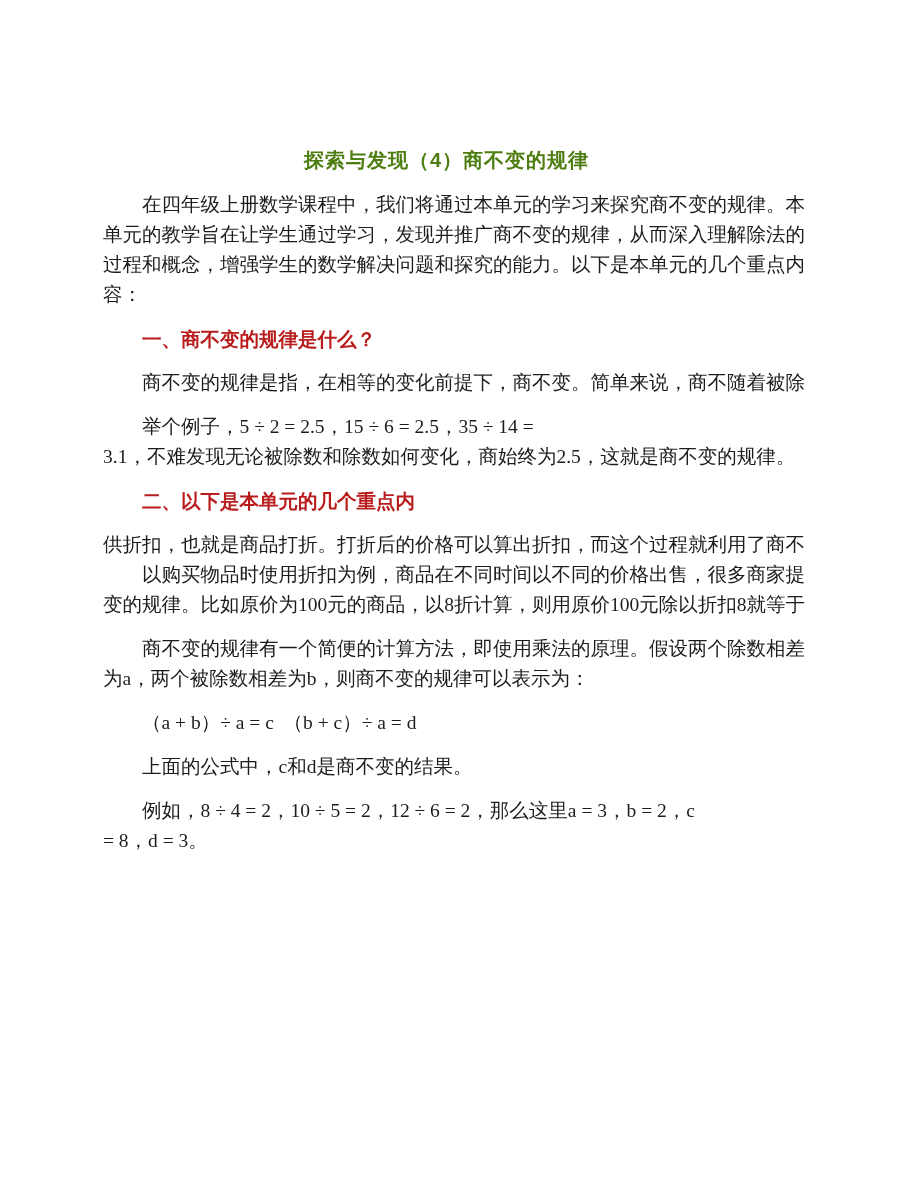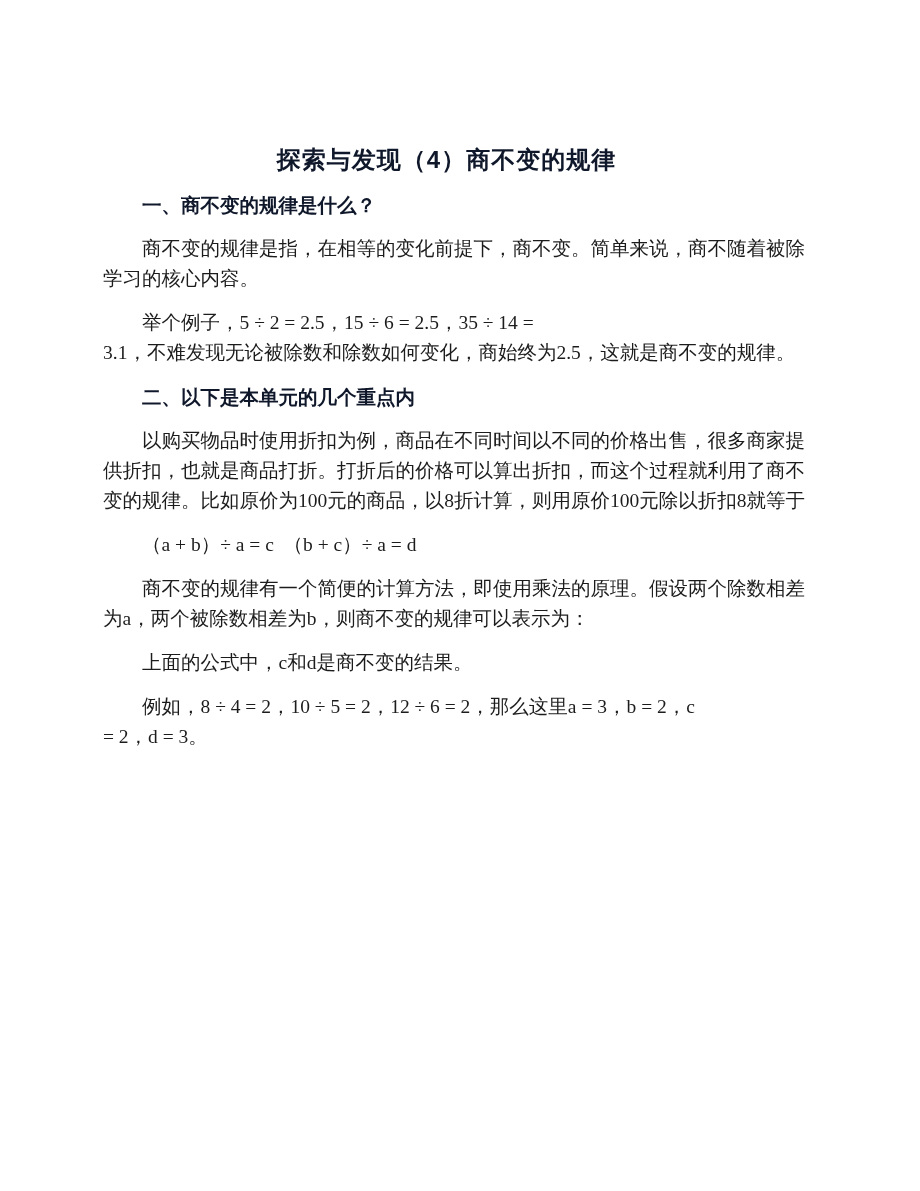--- a/index.html
+++ b/index.html
@@ -15,88 +15,93 @@
     background: #ffffff;
     color: #1c1c1c;
     padding: 145px 130px 0 103px;
     overflow: hidden;
     font-family: "Liberation Serif", "DejaVu Serif", serif;
   }
   .title {
     margin: 0 0 15px 0;
     font-family: "Liberation Sans", "DejaVu Sans", sans-serif;
     font-weight: bold;
-    font-size: 24px;
+    font-size: 20px;
     line-height: 30px;
     text-align: center;
-    color: #0f172a;
+    color: #4d7c0f;
     letter-spacing: 1px;
   }
   .block {
     margin: 0 0 14px 0;
   }
   .line {
     font-size: 19.5px;
     line-height: 30px;
     white-space: pre;
   }
   .indent {
     padding-left: 39px;
   }
   .heading .line {
     font-family: "Liberation Sans", "DejaVu Sans", sans-serif;
     font-weight: bold;
-    color: #0f172a;
+    color: #b91c1c;
   }
 </style>
 </head>
 <body>
 
 <div class="page">
 
   <h1 class="title">探索与发现（4）商不变的规律</h1>
 
+  <div class="block paragraph">
+    <div class="line indent">在四年级上册数学课程中，我们将通过本单元的学习来探究商不变的规律。本</div>
+    <div class="line">单元的教学旨在让学生通过学习，发现并推广商不变的规律，从而深入理解除法的</div>
+    <div class="line">过程和概念，增强学生的数学解决问题和探究的能力。以下是本单元的几个重点内</div>
+    <div class="line">容：</div>
+  </div>
 
   <div class="block heading">
     <div class="line indent">一、商不变的规律是什么？</div>
   </div>
 
   <div class="block paragraph">
     <div class="line indent">商不变的规律是指，在相等的变化前提下，商不变。简单来说，商不随着被除</div>
-    <div class="line">学习的核心内容。</div>
   </div>
 
   <div class="block paragraph">
     <div class="line indent">举个例子，5 ÷ 2 = 2.5，15 ÷ 6 = 2.5，35 ÷ 14 =</div>
     <div class="line">3.1，不难发现无论被除数和除数如何变化，商始终为2.5，这就是商不变的规律。</div>
   </div>
 
   <div class="block heading">
     <div class="line indent">二、以下是本单元的几个重点内</div>
   </div>
 
 
   <div class="block paragraph">
+    <div class="line">供折扣，也就是商品打折。打折后的价格可以算出折扣，而这个过程就利用了商不</div>
     <div class="line indent">以购买物品时使用折扣为例，商品在不同时间以不同的价格出售，很多商家提</div>
-    <div class="line">供折扣，也就是商品打折。打折后的价格可以算出折扣，而这个过程就利用了商不</div>
     <div class="line">变的规律。比如原价为100元的商品，以8折计算，则用原价100元除以折扣8就等于</div>
   </div>
 
 
-  <div class="block formula">
-    <div class="line indent">（a + b）÷ a = c  （b + c）÷ a = d</div>
-  </div>
-
   <div class="block paragraph">
     <div class="line indent">商不变的规律有一个简便的计算方法，即使用乘法的原理。假设两个除数相差</div>
     <div class="line">为a，两个被除数相差为b，则商不变的规律可以表示为：</div>
+  </div>
+
+  <div class="block formula">
+    <div class="line indent">（a + b）÷ a = c  （b + c）÷ a = d</div>
   </div>
 
   <div class="block paragraph">
     <div class="line indent">上面的公式中，c和d是商不变的结果。</div>
   </div>
 
   <div class="block paragraph">
     <div class="line indent">例如，8 ÷ 4 = 2，10 ÷ 5 = 2，12 ÷ 6 = 2，那么这里a = 3，b = 2，c</div>
-    <div class="line">= 2，d = 3。</div>
+    <div class="line">= 8，d = 3。</div>
   </div>
 
 </div>
 
 </body></html>

